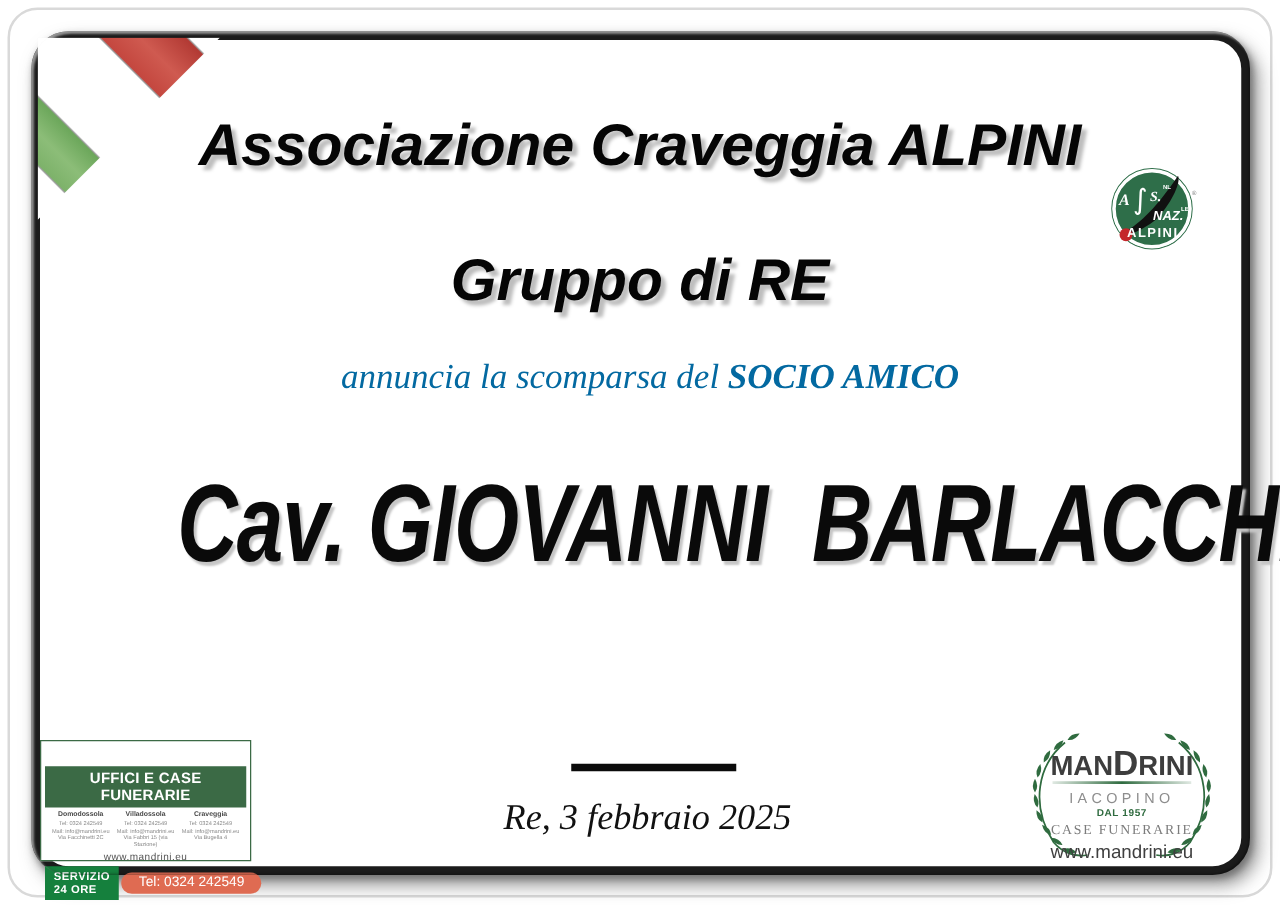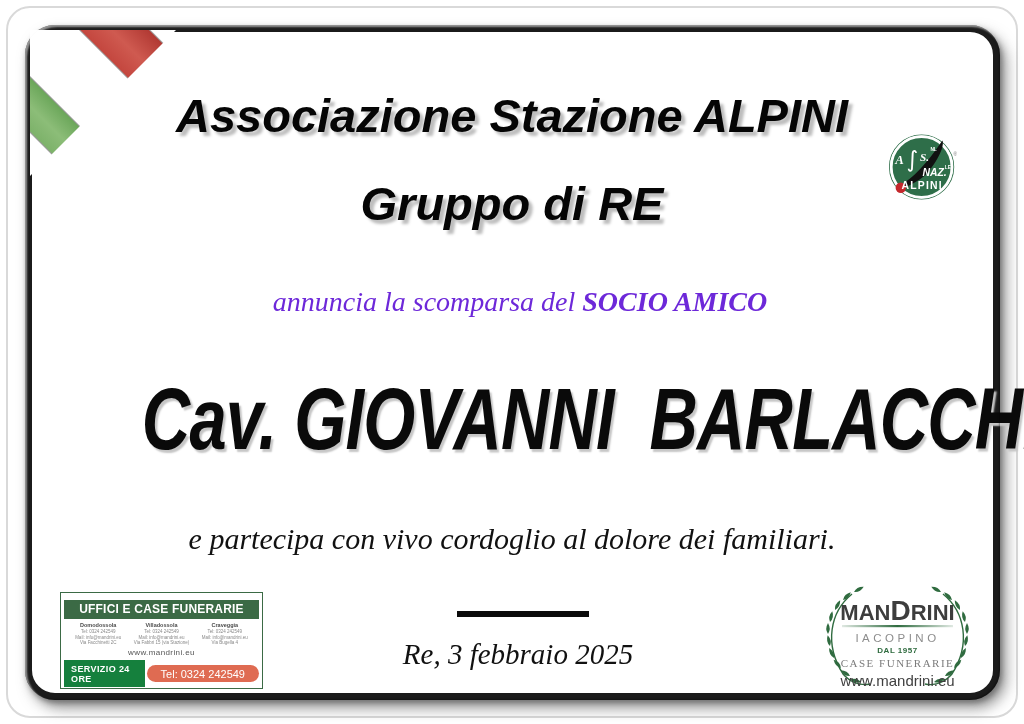--- a/index.html
+++ b/index.html
@@ -23,40 +23,40 @@
         #7db26a 15.5%, #8cbd78 24%, #6ca75b 33.5%, #9a9a9a 34%,
         #ffffff 34.5%, #ffffff 66.5%, #9a9a9a 67%,
         #c4473f 67.5%, #cf5a50 78%, #b23a34 90.5%, #9a9a9a 91%,
         #ffffff 91.5%, #ffffff 100%);
       filter:drop-shadow(2px 2px 2px rgba(0,0,0,.4));}
   
   .title1,.title2{position:absolute;left:60px;right:60px;text-align:center;
       font-weight:bold;font-style:italic;color:#050505;
       text-shadow:4px 4px 3px #bdbdbd;letter-spacing:0;}
   .title1{top:88px;font-size:47px;}
-  .title2{top:176px;font-size:47px;font-style:italic;}
+  .title2{top:196px;font-size:47px;font-style:italic;}
   .intro{position:absolute;left:0;right:0;top:286px;text-align:center;
-      font-family:"Liberation Serif",serif;font-style:italic;font-size:28px;color:#6d28d9;padding-left:16px;}
+      font-family:"Liberation Serif",serif;font-style:italic;font-size:28px;color:#0369a1;padding-left:16px;}
   .intro .b{font-weight:bold;}
   .name-line{position:absolute;left:0;right:0;top:368px;text-align:center;}
   .name-inner{display:inline-block;white-space:pre;font-weight:bold;font-style:italic;
       font-size:88px;color:#0a0a0a;letter-spacing:-1px;
       transform:scaleX(0.76);transform-origin:center;
       text-shadow:3px 3px 2px #c6c6c6;}
   .condolence{position:absolute;left:0;right:0;top:522px;text-align:center;
       font-family:"Liberation Serif",serif;font-style:italic;font-size:30px;color:#111;}
   .divider{position:absolute;left:50%;top:611px;width:132px;height:6px;margin-left:-55px;
       background:#0b0b0b;}
   .dateline{position:absolute;left:0;right:0;top:638px;text-align:center;
       font-family:"Liberation Serif",serif;font-style:italic;font-size:29px;color:#111;margin-left:12px;}
   
   .ana-logo{position:absolute;left:884px;top:127px;width:80px;height:80px;}
   
-  .fbox{position:absolute;left:60px;top:592px;width:203px;height:97px;background:#fff;
-      border:1.5px solid #3b6a45;box-sizing:border-box;padding:7px 3px 4px;}
+  .fbox{position:absolute;left:32px;top:592px;width:169px;height:97px;background:#fff;
+      border:1.5px solid #3b6a45;box-sizing:border-box;padding:20px 3px 4px;}
   .fbox-header{background:#3b6a45;color:#fff;font-weight:bold;font-size:12px;
       text-align:center;padding:2px 0 3px;letter-spacing:.2px;}
   .fbox-cols{display:flex;justify-content:space-between;padding:3px 3px 0;}
   .branch{width:33%;text-align:center;line-height:1.25;}
   .branch .city{font-size:5.5px;font-weight:bold;color:#4a4a4a;}
   .branch .ln{font-size:4.5px;color:#8a8a8a;}
   .fbox-site{text-align:center;font-size:8px;color:#555;margin-top:2.5px;letter-spacing:.4px;}
   .fbox-footer{display:flex;align-items:center;margin-top:3px;}
   .svc-label{background:#15803d;color:#fff;font-size:9px;font-weight:bold;
       padding:3.5px 7px;letter-spacing:.4px;}
@@ -84,28 +84,27 @@
       <text x="-19" y="0" font-size="28" font-family="DejaVu Sans, sans-serif" fill="#ffffff">∫</text>
       <text x="-2" y="-8" font-size="14" font-weight="bold" font-style="italic" font-family="Liberation Serif, serif" fill="#ffffff">S.</text>
       <text x="11" y="-20" font-size="6" font-weight="bold" fill="#ffffff">NL</text>
       <text x="40" y="-14" font-size="6" fill="#777777">®</text>
       <text x="1" y="11" font-size="13" font-weight="bold" font-style="italic" fill="#ffffff">NAZ.</text>
       <text x="29" y="2" font-size="6" font-weight="bold" fill="#ffffff">LE</text>
       <text x="-25" y="28" font-size="13" font-weight="bold" letter-spacing="1.5" fill="#ffffff">ALPINI</text>
     </svg>
   </div>
 
-  <div class="title1">Associazione Stazione ALPINI</div>
+  <div class="title1">Associazione Craveggia ALPINI</div>
   <div class="title2">Gruppo di RE</div>
 
   <div class="intro"><span>annuncia la scomparsa del </span><span class="b">SOCIO AMICO</span></div>
 
   <div class="name-line"><span class="name-inner">Cav. GIOVANNI  BARLACCHI</span></div>
 
-  <div class="condolence">e partecipa con vivo cordoglio al dolore dei familiari.</div>
 
   <div class="divider"></div>
   <div class="dateline">Re, 3 febbraio 2025</div>
 
   <div class="fbox">
     <div class="fbox-header">UFFICI E CASE FUNERARIE</div>
     <div class="fbox-cols">
       <div class="branch">
         <div class="city">Domodossola</div>
         <div class="ln">Tel: 0324 242549</div>

